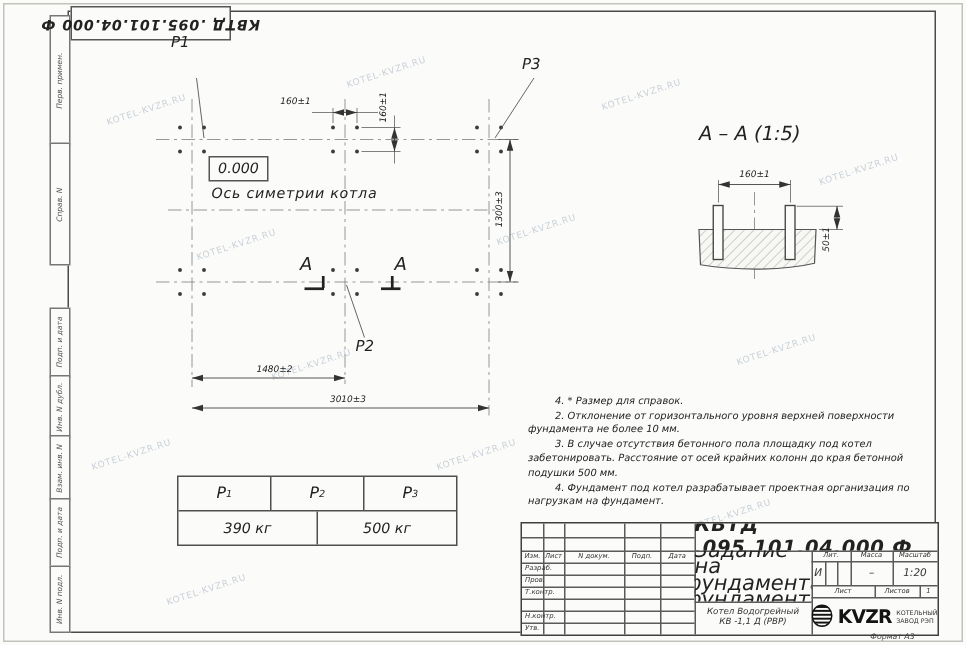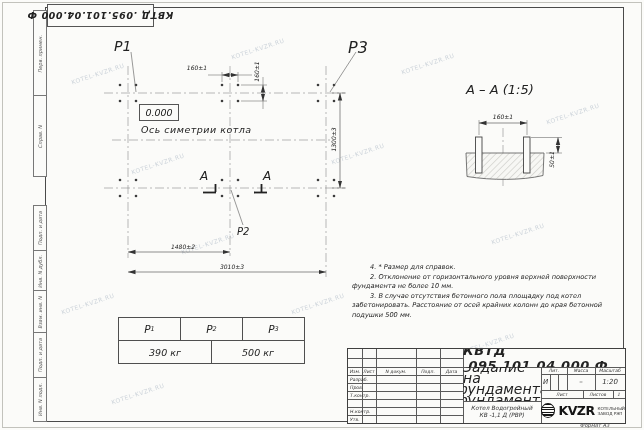--- a/index.html
+++ b/index.html
@@ -172,22 +172,22 @@
         <path d="M261.5 184 V192"></path>
     </g>
 
     <path d="M466 153 L544 153 L543 175.5 C 522 180.5 492 180.5 467 176.5 Z" fill="url(#hatch)" stroke="#555" stroke-width="0.8"></path>
     <g fill="#fbfbf9" stroke="#444" stroke-width="0.9">
       <rect x="475.5" y="137" width="6.5" height="36"></rect>
       <rect x="523.5" y="137" width="6.5" height="36"></rect>
     </g>
   </svg>
 
-  <div class="abs lbl" style="left:114px;top:38px;font-size:14px">P1</div>
-  <div class="abs lbl" style="left:348px;top:38px;font-size:16px">P3</div>
+  <div class="abs lbl" style="left:114px;top:23px;font-size:10px">P1</div>
+  <div class="abs lbl" style="left:348px;top:38px;font-size:10px">P3</div>
   <div class="abs lbl" style="left:237px;top:226px;font-size:10px">P2</div>
 
   <div class="abs" style="left:139px;top:104px;width:38px;height:15px;border:0.8px solid #555;display:flex;align-items:center;justify-content:center">
     <span class="it" style="font-size:9.5px;color:#222">0.000</span>
   </div>
   <div class="abs lbl" style="left:141px;top:124px;font-size:9.5px;letter-spacing:.5px">Ось симетрии котла</div>
 
   <div class="abs dim" style="left:182px;top:64px;width:30px">160±1</div>
   <div class="abs dim vdim" style="left:241px;top:68px;width:30px">160±1</div>
   <div class="abs dim vdim" style="left:315px;top:136px;width:36px">1300±3</div>
@@ -219,20 +219,21 @@
     <div class="row">
       <div class="cell">390 кг</div>
       <div class="cell">500 кг</div>
     </div>
   </div>
 
   <div class="abs notes" style="left:352px;top:263px;width:256px">
     <p>4. * Размер для справок.</p>
     <p>2. Отклонение от горизонтального уровня верхней поверхности фундамента не более 10 мм.</p>
     <p>3. В случае отсутствия бетонного пола площадку под котел забетонировать. Расстояние от осей крайних колонн до края бетонной подушки 500 мм.</p>
+    <p>4. Фундамент под котел разрабатывает проектная организация по нагрузкам на фундамент.</p>
   </div>
 
   <div class="abs tb" style="left:347px;top:348px;width:277px;height:74px">
 
     <div class="ln" style="left:14px;top:0;width:1px;height:74px"></div>
     <div class="ln" style="left:28px;top:0;width:1px;height:74px"></div>
     <div class="ln" style="left:68px;top:0;width:1px;height:74px"></div>
     <div class="ln" style="left:92px;top:0;width:1px;height:74px"></div>
     <div class="ln" style="left:115px;top:0;width:1px;height:74px"></div>
     <div class="ln" style="left:0;top:9px;width:115px;height:1px"></div>

